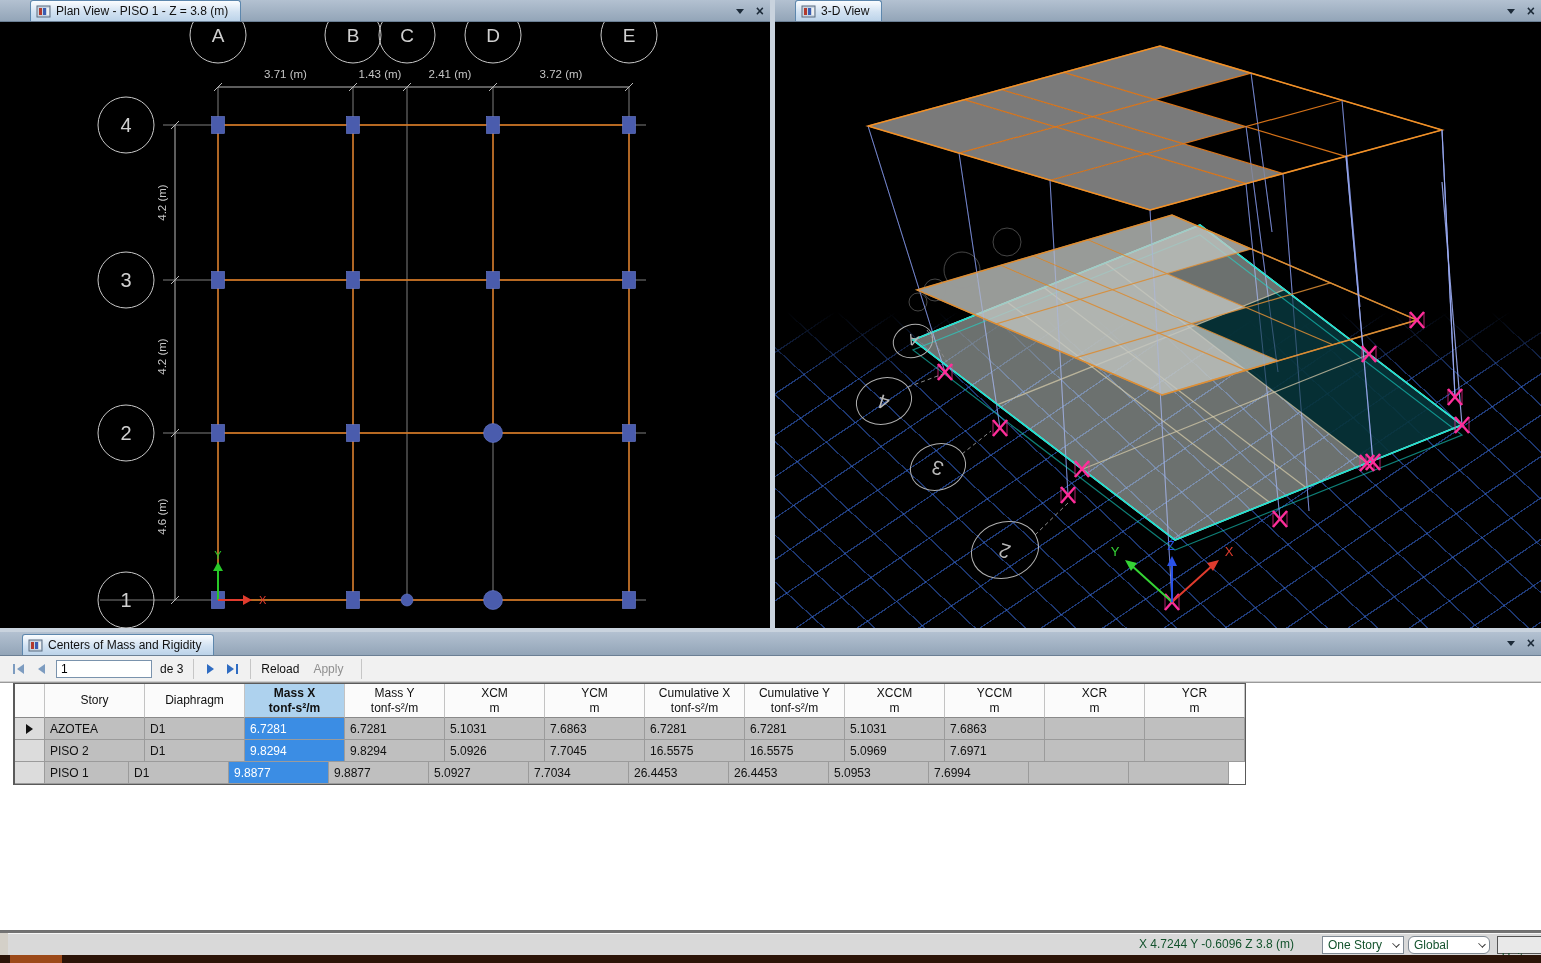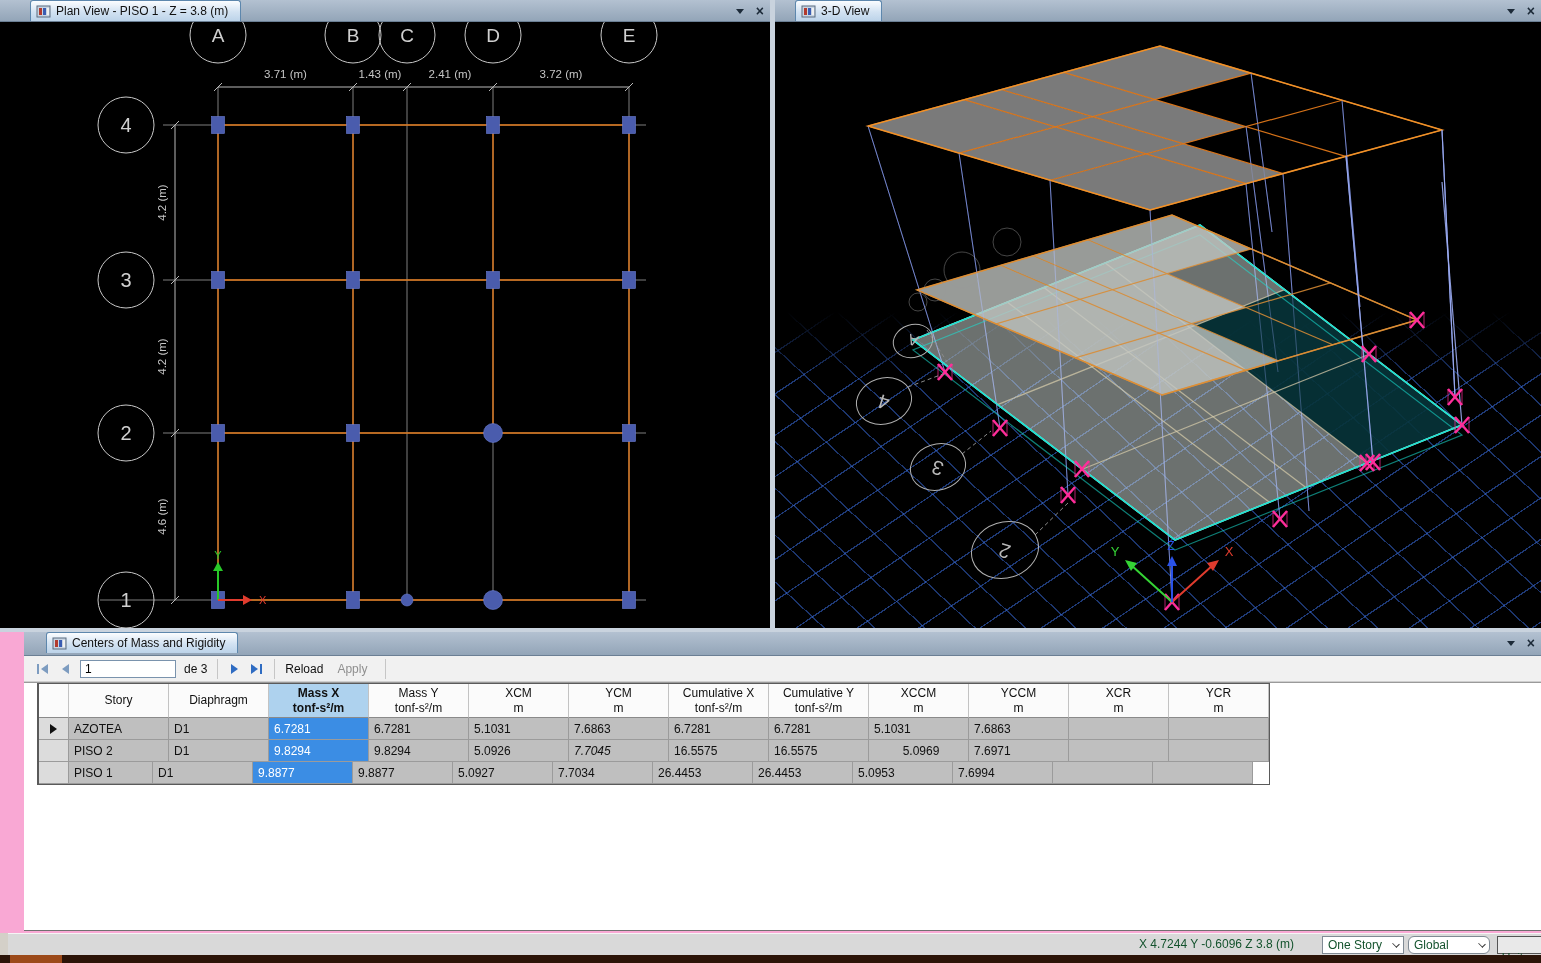--- a/index.html
+++ b/index.html
@@ -4,38 +4,38 @@
 <style>
   * { margin:0; padding:0; box-sizing:border-box; }
   html,body { width:1541px; height:963px; overflow:hidden; background:#000;
               font-family:"Liberation Sans", sans-serif; }
   .window { position:relative; width:1541px; height:963px; background:#d4d0c8; }
 
   
   .pane { position:absolute; }
   .titlebar { position:relative; height:22px;
     background:linear-gradient(#b3c1d1,#93a5b8); border-bottom:1px solid #6b7f94;
-    display:flex; align-items:flex-start; }
+    display:flex; align-items:flex-end; }
   .tab { display:flex; align-items:center; gap:5px; height:21px; padding:0 12px 0 5px;
     background:linear-gradient(#fbfdff,#d2e2f2 55%,#bcd3e9); border:1px solid #5d87ad;
     border-bottom:none; border-radius:3px 3px 0 0; font-size:12px; color:#111; }
   .tab-icon { width:15px; height:14px; display:inline-block; }
   .tb-controls { position:absolute; right:6px; top:0; height:22px; display:flex;
     align-items:center; gap:12px; }
   .chev-down { width:0; height:0; border-left:4px solid transparent;
     border-right:4px solid transparent; border-top:5px solid #1c2a38; }
   .close-x { font-size:14px; font-weight:bold; color:#1c2a38; line-height:1; }
   .canvas { position:relative; background:#000; overflow:hidden; }
 
   
   .vsplit { position:absolute; left:770px; top:0; width:5px; height:628px; background:#c9d3de; }
   .hsplit { position:absolute; left:0; top:628px; width:1541px; height:4px; background:#c9d3de; }
 
   
-  .bottom-pane { position:absolute; left:0; top:632px; width:1541px; height:301px; background:#f9a8d4;padding-left:24px; }
+  .bottom-pane { position:absolute; left:0; top:632px; width:1541px; height:301px; background:#737373; }
   .toolbar { height:26px; background:#f1f1f1; border-bottom:1px solid #cfcfcf;
     display:flex; align-items:center; padding-left:8px; font-size:12px; color:#111; }
   .tbtn { width:22px; height:20px; display:flex; align-items:center; justify-content:center; }
   .pagebox { width:96px; height:18px; border:1px solid #7a93ad; background:#fff;
     font-size:12px; padding:1px 4px; margin:0 4px; font-family:"Liberation Sans",sans-serif; }
   .tsep { width:1px; height:20px; background:#c6c6c6; margin:0 6px; }
   .tlabel { margin:0 4px; }
   .dim-label { color:#8f8f8f; }
   .content { position:relative; height:249px; background:#fff; border-top:1px solid #9a9a9a;
     border-bottom:1px solid #707070; }
@@ -519,24 +519,24 @@
             <div class="gcell gdata" style="width: 100px;"></div>
             <div class="gcell gdata" style="width: 100px;"></div>
           </div>
           <div class="grow">
             <div class="gcell gsel" style="width: 30px;"></div>
             <div class="gcell gdata" style="width: 100px;">PISO 2</div>
             <div class="gcell gdata" style="width: 100px;">D1</div>
             <div class="gcell gdata" style="width: 100px; background: rgb(59, 141, 228); color: rgb(255, 255, 255);">9.8294</div>
             <div class="gcell gdata" style="width: 100px;">9.8294</div>
             <div class="gcell gdata" style="width: 100px;">5.0926</div>
-            <div class="gcell gdata" style="width: 100px; font-style: italic;">7.7045</div>
+            <div class="gcell gdata" style="width: 100px;">7.7045</div>
             <div class="gcell gdata" style="width: 100px;">16.5575</div>
             <div class="gcell gdata" style="width: 100px;">16.5575</div>
-            <div class="gcell gdata" style="width: 100px; text-align: center;">5.0969</div>
+            <div class="gcell gdata" style="width: 100px;">5.0969</div>
             <div class="gcell gdata" style="width: 100px;">7.6971</div>
             <div class="gcell gdata" style="width: 100px;"></div>
             <div class="gcell gdata" style="width: 100px;"></div>
           </div>
           <div class="grow">
             <div class="gcell gsel" style="width: 30px;"></div>
             <div class="gcell gdata" style="width: 84px;">PISO 1</div>
             <div class="gcell gdata" style="width: 100px;">D1</div>
             <div class="gcell gdata" style="width: 100px; background: rgb(59, 141, 228); color: rgb(255, 255, 255);">9.8877</div>
             <div class="gcell gdata" style="width: 100px;">9.8877</div>

